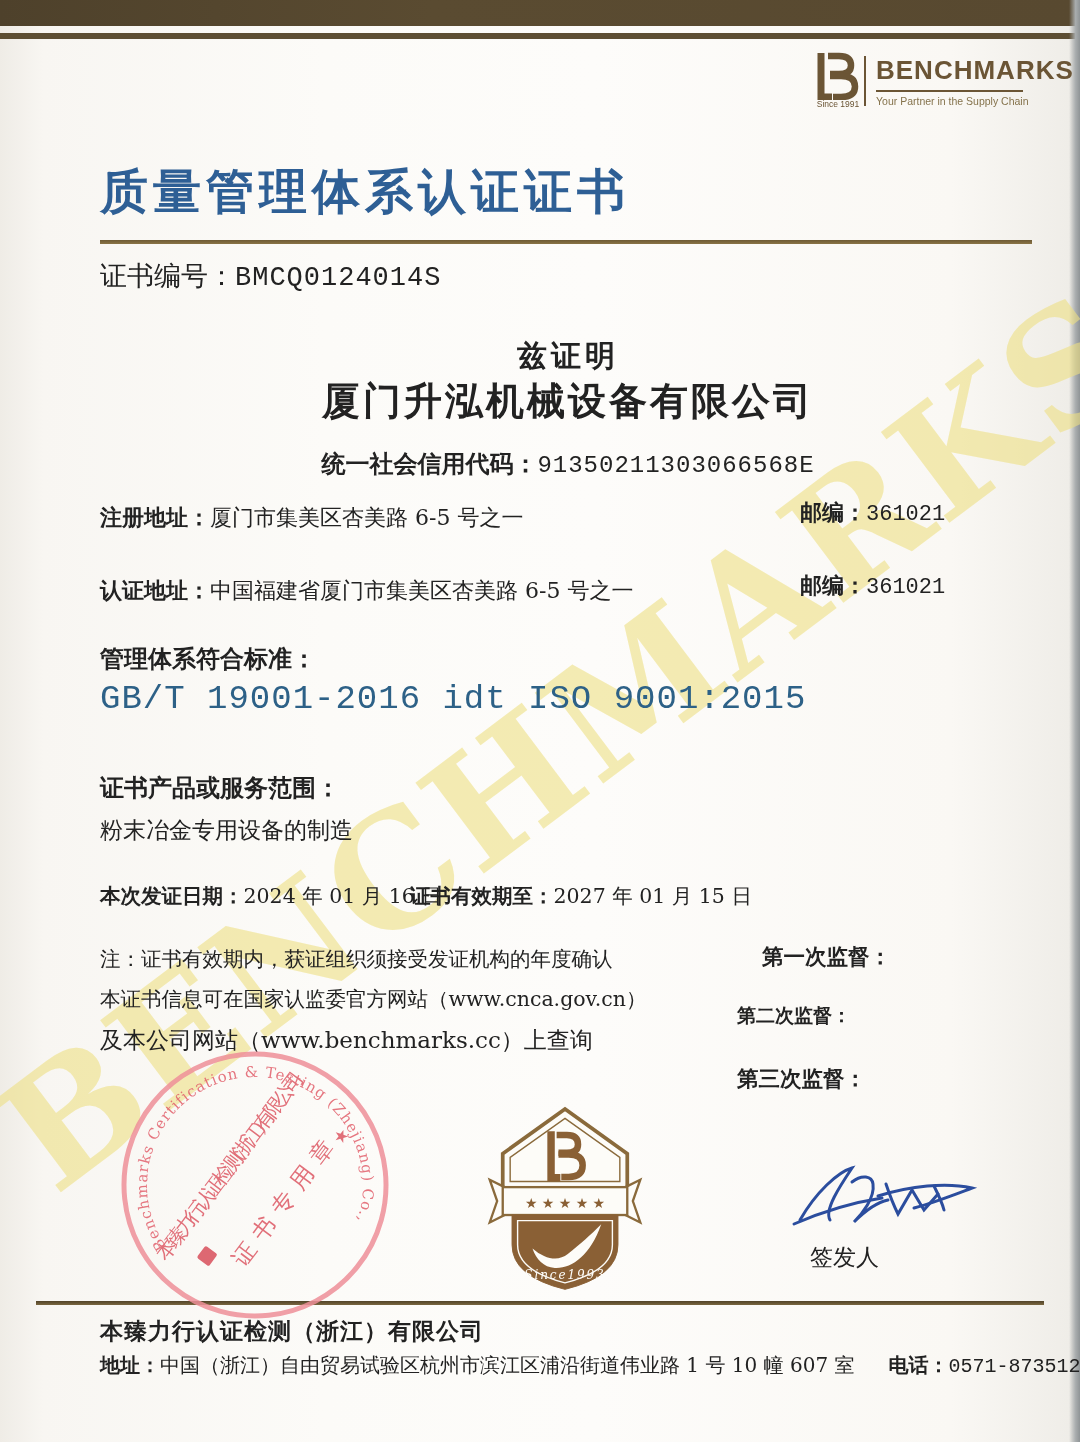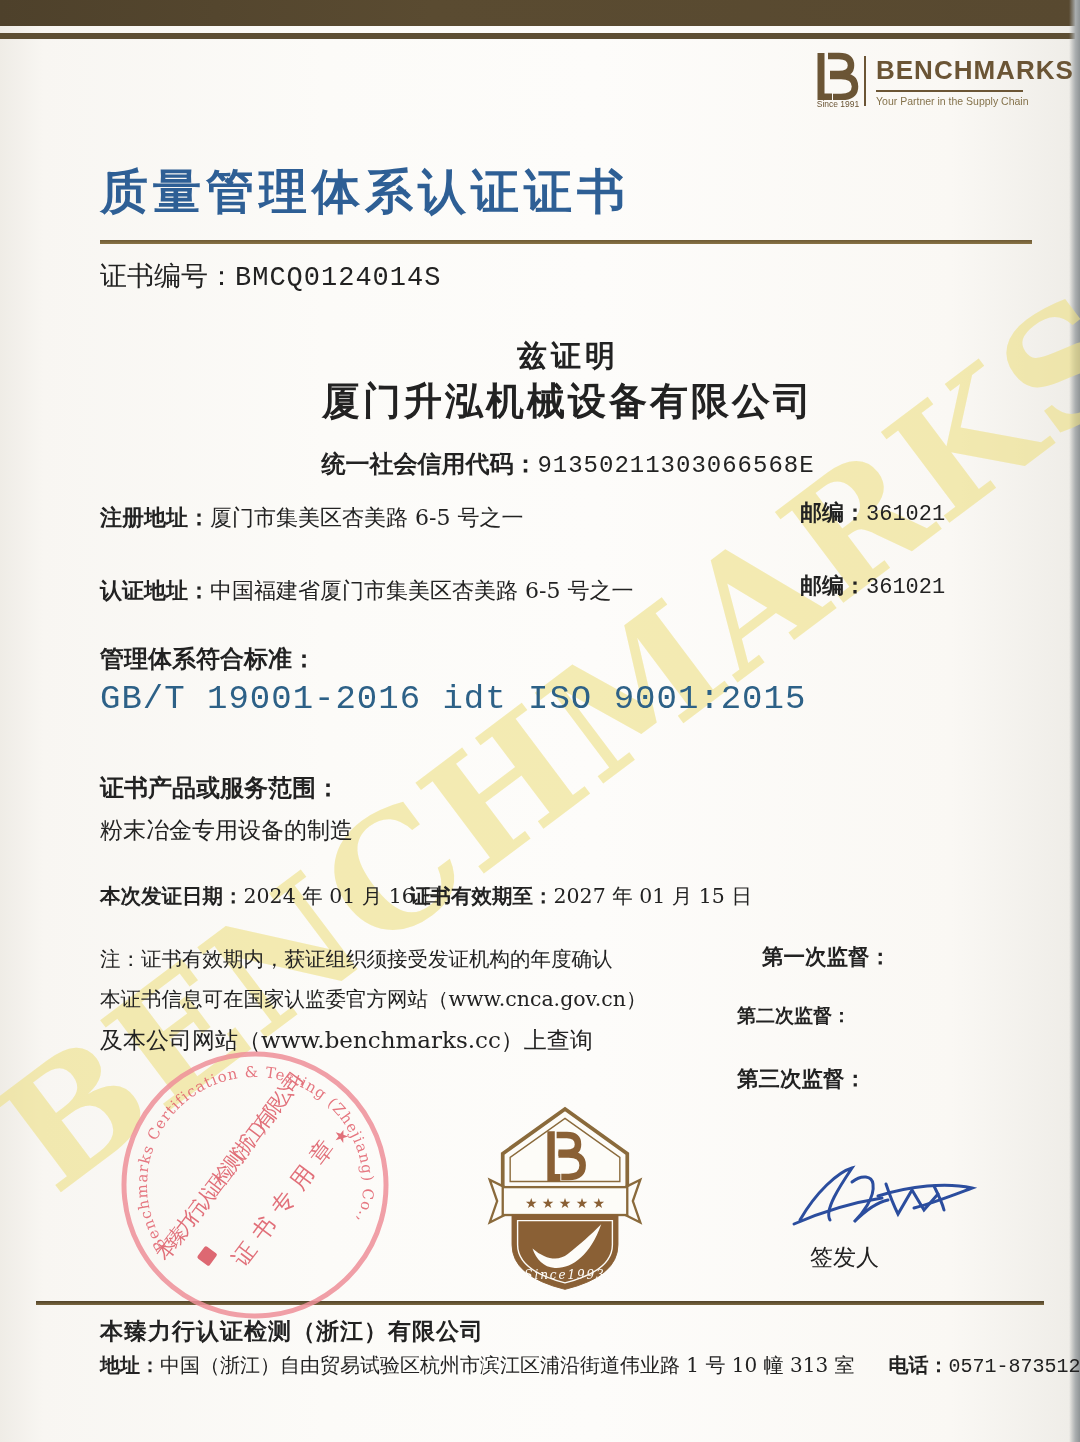--- a/index.html
+++ b/index.html
@@ -182,14 +182,14 @@
       <path d="M92 38 C124 28 160 24 186 30 C170 36 150 44 128 50"></path>
       <path d="M148 28 C152 36 156 44 158 52"></path>
     </g>
   </svg>
 </div>
 <div class="abs content signer">签发人</div>
 
 <div class="abs footer-rule"></div>
 <div class="abs content footer-company">本臻力行认证检测（浙江）有限公司</div>
 <div class="abs content footer-address">
-  <span class="row-label">地址：</span><span>中国（浙江）自由贸易试验区杭州市滨江区浦沿街道伟业路 1 号 10 幢 313 室</span><span class="phone"><span class="row-label">电话：</span><span class="pval">0571-87351223</span></span>
+  <span class="row-label">地址：</span><span>中国（浙江）自由贸易试验区杭州市滨江区浦沿街道伟业路 1 号 10 幢 607 室</span><span class="phone"><span class="row-label">电话：</span><span class="pval">0571-87351223</span></span>
 </div>
 
 </body></html>

